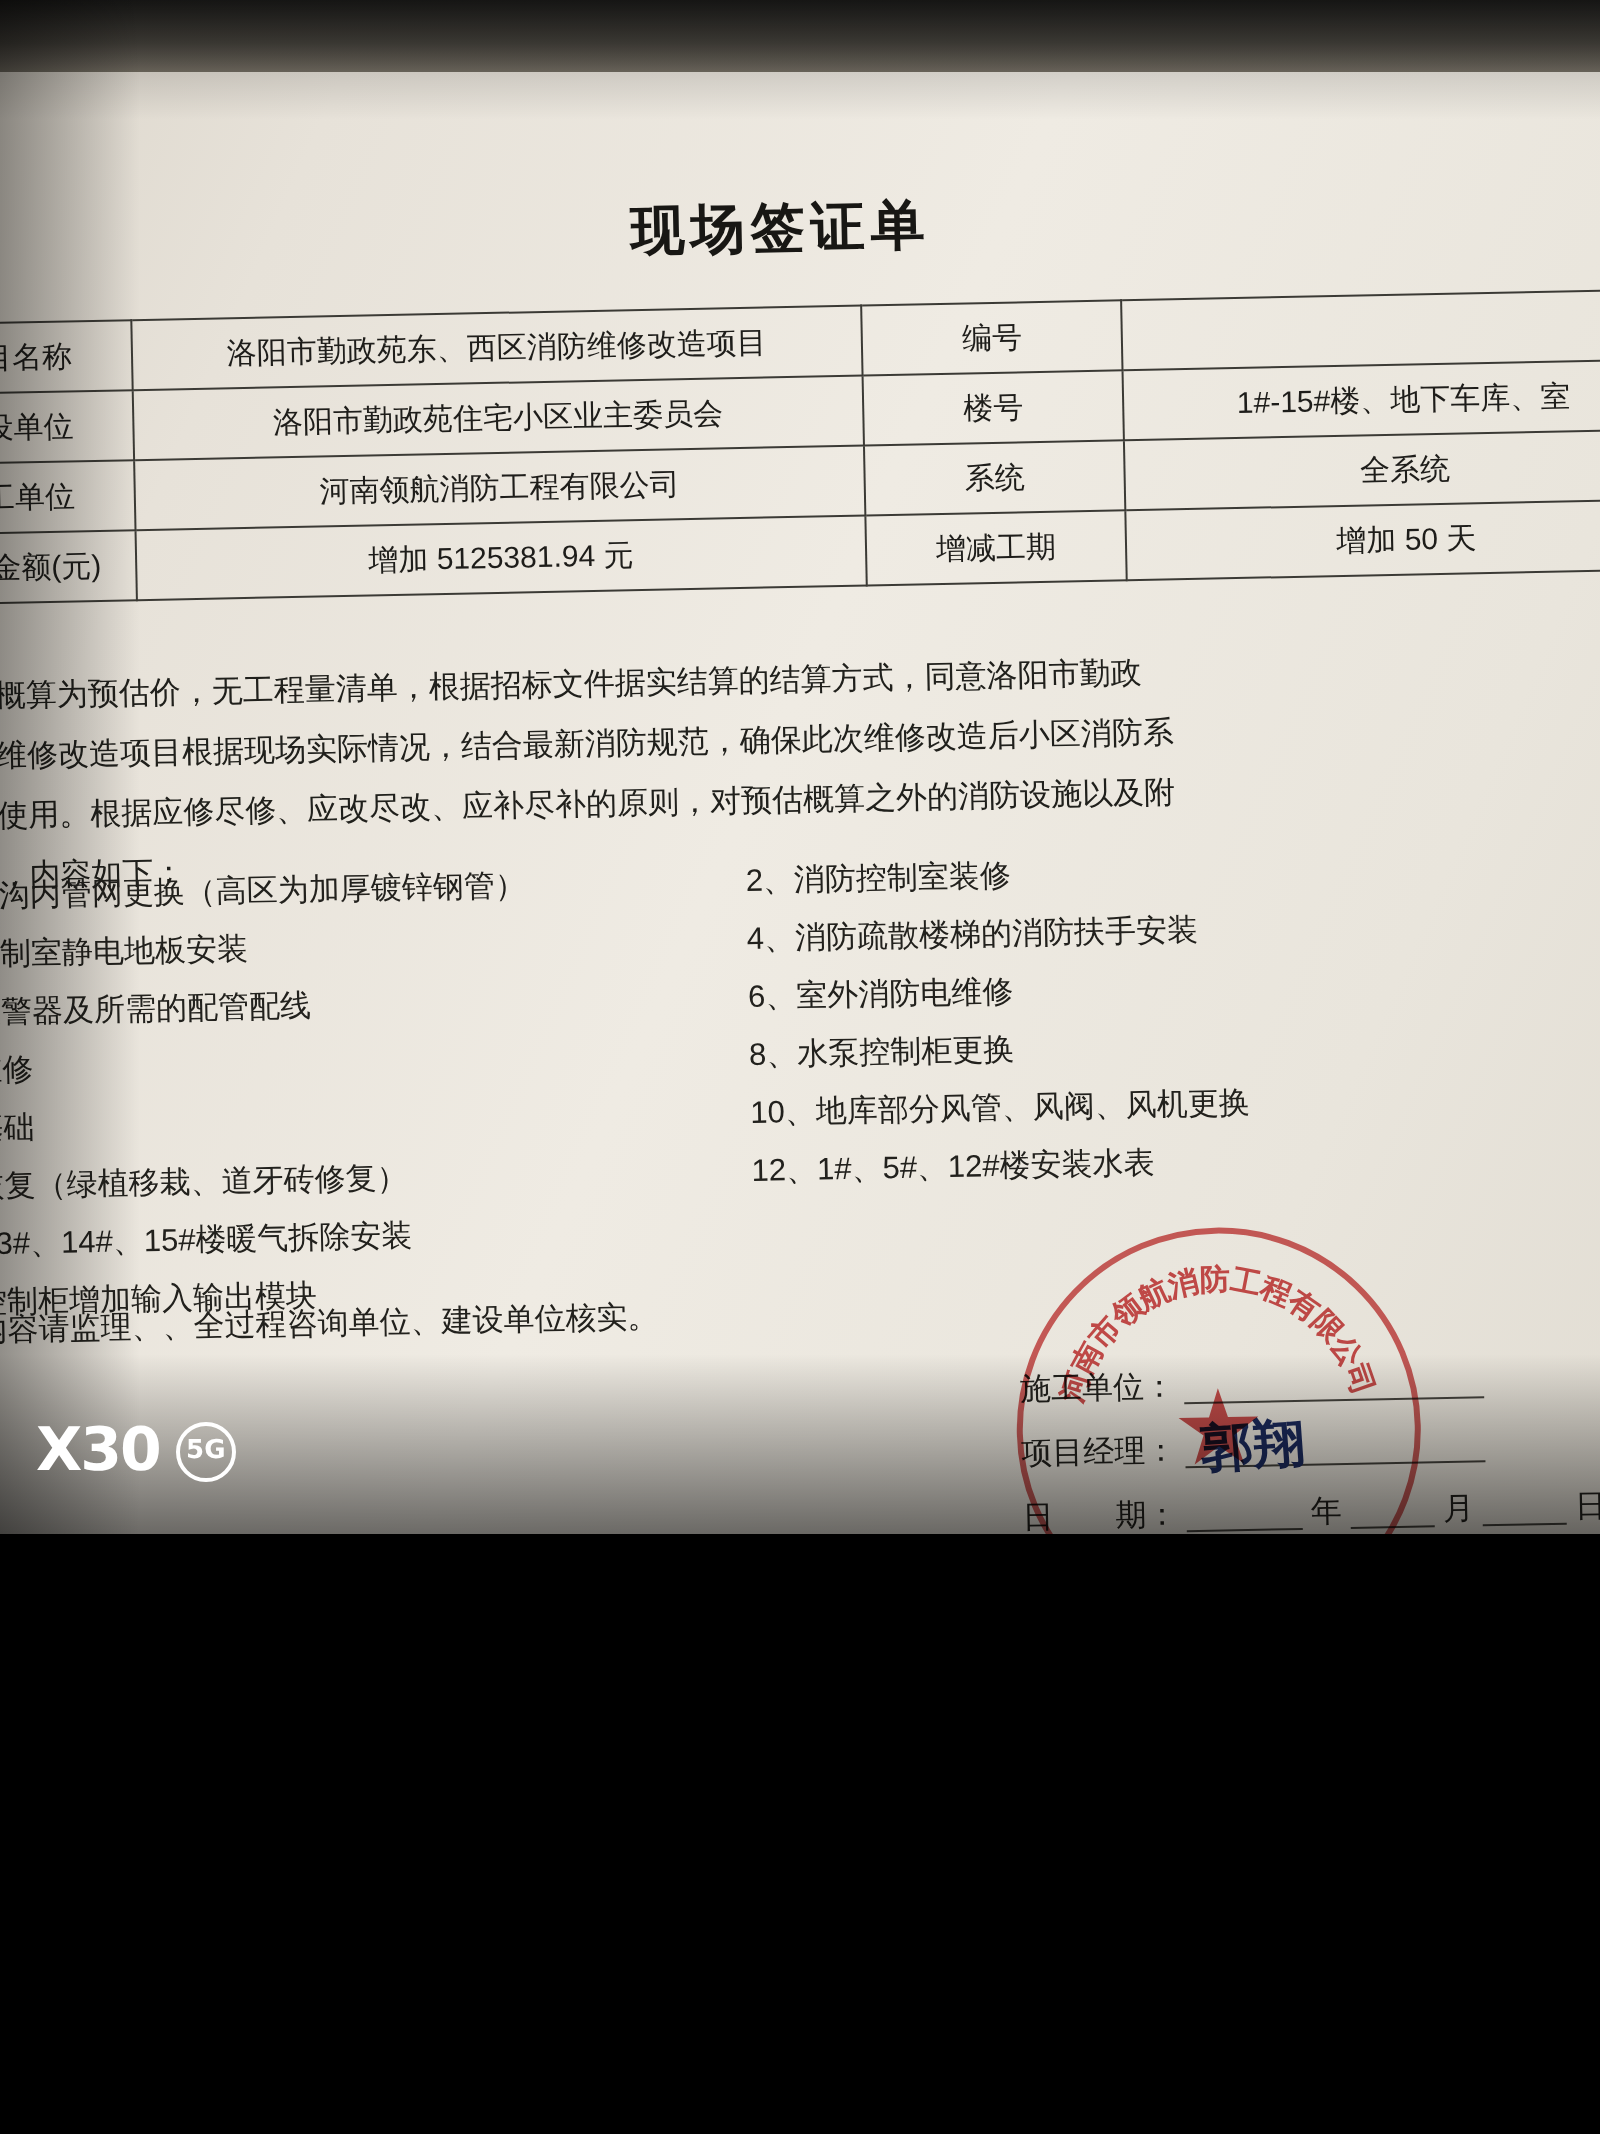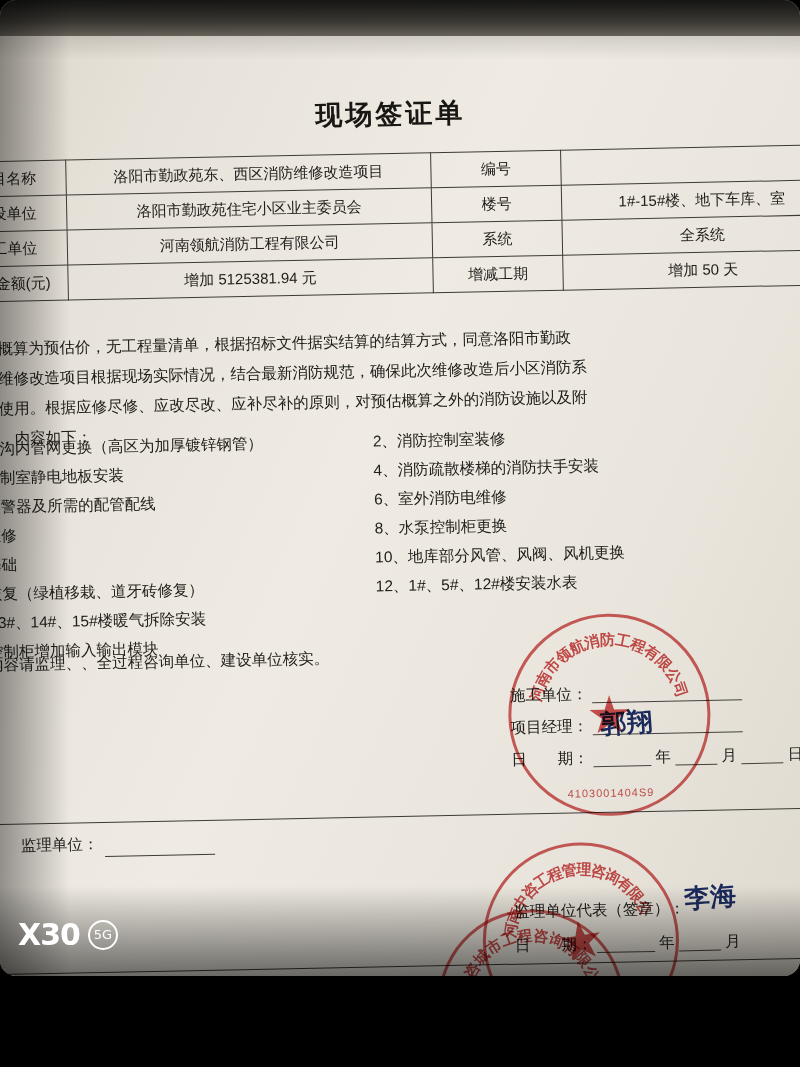--- a/index.html
+++ b/index.html
@@ -9,24 +9,23 @@
   }
   body {
     width: 800px;
     height: 1067px;
     overflow: hidden;
     font-family: "Liberation Sans", sans-serif;
   }
   #page {
     position: relative;
     width: 800px;
-    height: 976px;
+    height: 767px;
     background: #1a1a18;
     overflow: hidden;
-    border-radius: 16px;
   }
 
   
   #paper {
     position: absolute;
     left: -42px;
     top: -12px;
     width: 880px;
     height: 1020px;
     background: linear-gradient(115deg, #d9d3c8 0%, #e7e2d9 18%, #efebe3 45%, #e9e5dc 72%, #ddd8ce 100%);
@@ -216,21 +215,21 @@
     position: absolute;
     left: 18px; bottom: 24px;
     display: flex;
     align-items: center;
     gap: 8px;
     color: #ffffff;
     font-family: "DejaVu Sans", sans-serif;
   }
   #watermark .x30 { font-size: 30px; font-weight: bold; letter-spacing: -1px; }
   #watermark .g5 {
-    font-size: 13px; font-weight: normal;
+    font-size: 13px; font-weight: bold;
     border: 2px solid #fff; border-radius: 50%;
     width: 26px; height: 26px;
     display: flex; align-items: center; justify-content: center;
   }
 </style>
 </head>
 <body>
 
 <div id="page">
 

